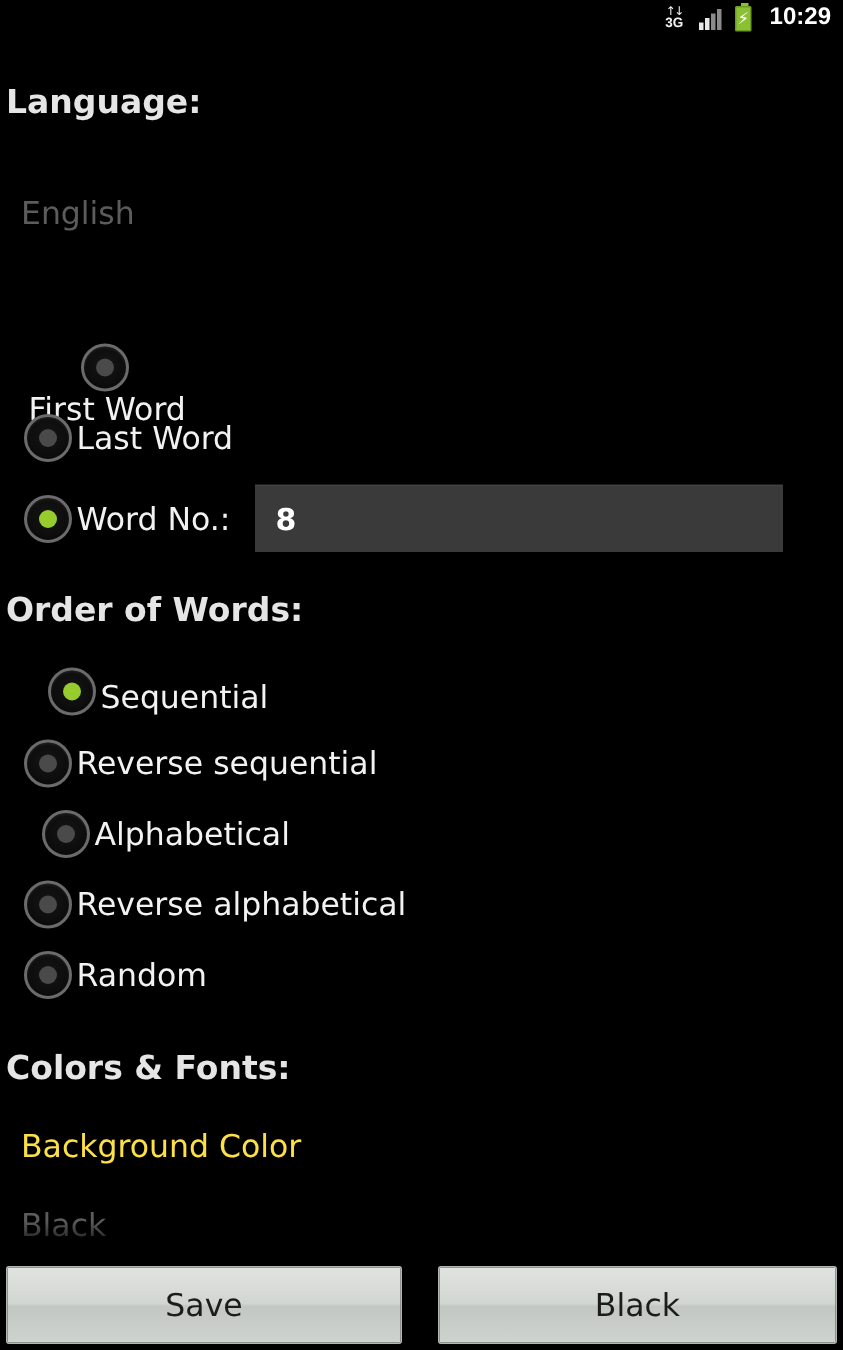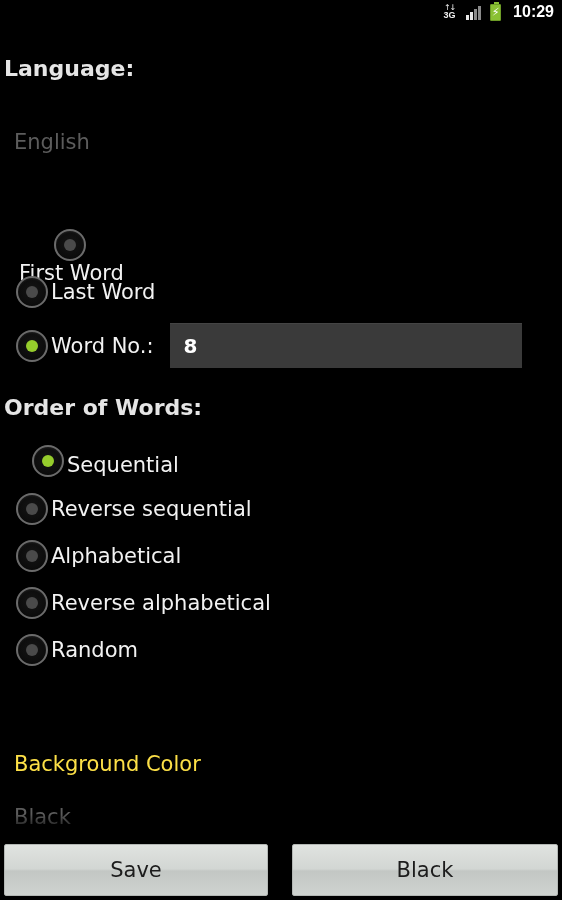--- a/index.html
+++ b/index.html
@@ -248,41 +248,42 @@
       <span class="radio-label">Sequential</span>
     </div>
 
     <div class="radio-row" style="position:absolute; top:443px; left:0;">
       <span class="radio">
           <span class="dot"></span>
         </span>
       <span class="radio-label">Reverse sequential</span>
     </div>
 
-    <div class="radio-row" style="position:absolute; top:490px; left:0;">
+    <div class="radio-row" style="position:absolute; top:490px; left:12px;">
       <span class="radio">
           <span class="dot"></span>
         </span>
       <span class="radio-label">Alphabetical</span>
     </div>
 
     <div class="radio-row" style="position:absolute; top:537px; left:0;">
       <span class="radio">
           <span class="dot"></span>
         </span>
       <span class="radio-label">Reverse alphabetical</span>
     </div>
 
     <div class="radio-row" style="position:absolute; top:584px; left:0;">
       <span class="radio">
           <span class="dot"></span>
         </span>
       <span class="radio-label">Random</span>
     </div>
 
+    <div class="section-header" style="position:absolute; top:650px; left:0;">Colors &amp; Fonts:</div>
 
     <div class="plain-label" style="position:absolute; top:702px; left:0;">Background Color</div>
 
     <div class="spinner-value" style="position:absolute; top:755px; left:0;">Black</div>
 
     <div class="fade-bottom"></div>
   </div>
 
   <div class="buttonbar">
     <div class="btn btn-save">Save</div>

